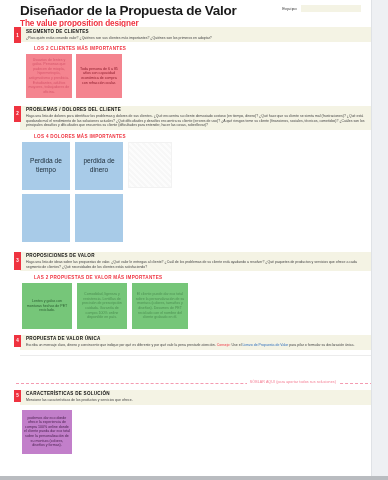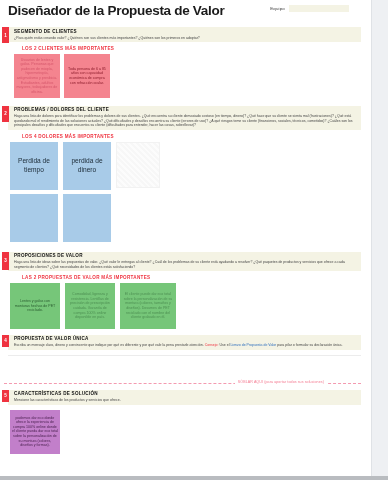--- a/index.html
+++ b/index.html
@@ -10,21 +10,21 @@
     overflow: hidden;
   }
   .page {
     position: relative;
     width: 388px; height: 480px;
     background: #ffffff;
     overflow: hidden;
   }
   .canvas {
     position: absolute;
-    left: 0; top: 0;
+    left: 12px; top: 0;
     width: 371px; height: 480px;
     background: #ffffff;
     padding: 0;
   }
   .right-gutter {
     position: absolute;
     right: 0; top: 0;
     width: 17px; height: 480px;
     background: #eef0f3;
     border-left: 1px solid #dfe2e6;
@@ -179,20 +179,21 @@
   }
 </style>
 </head>
 <body>
 
 <div class="page">
   <div class="canvas">
 
     <div class="header">
       <div class="title-main">Diseñador de la Propuesta de Valor</div>
+      <div class="title-sub">The value proposition designer</div>
       <div class="team-wrap">
         <span class="team-label">Equipo</span>
         <input class="team-input" type="text" value="" style="">
       </div>
     </div>
 
     <div class="section">
       <div class="banner-num" style="top:0">1</div>
       <div class="banner">
         <div class="banner-body">

